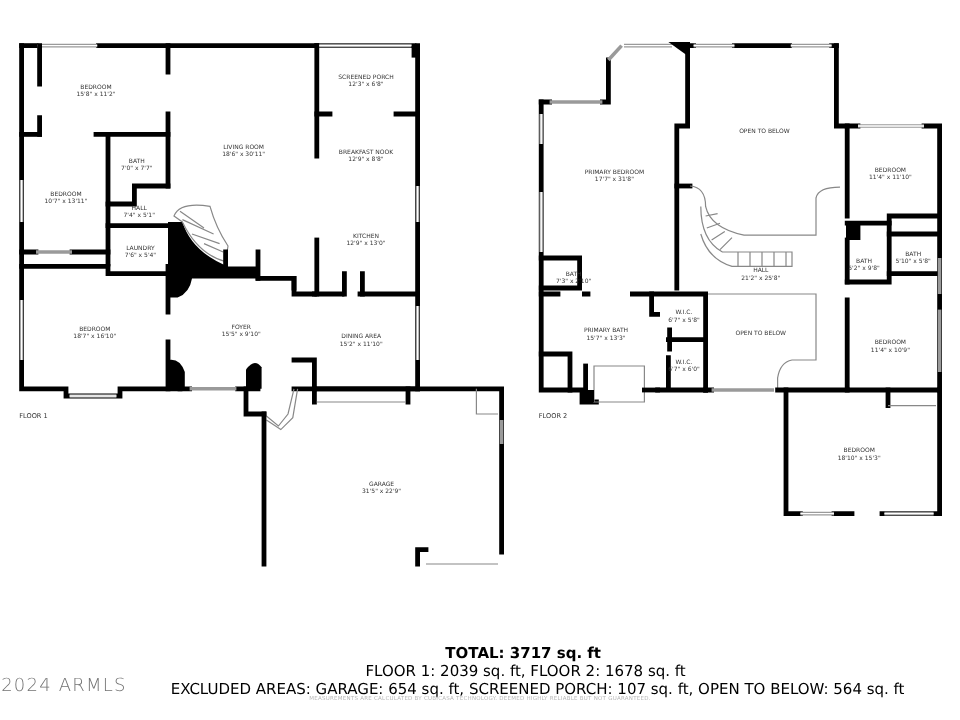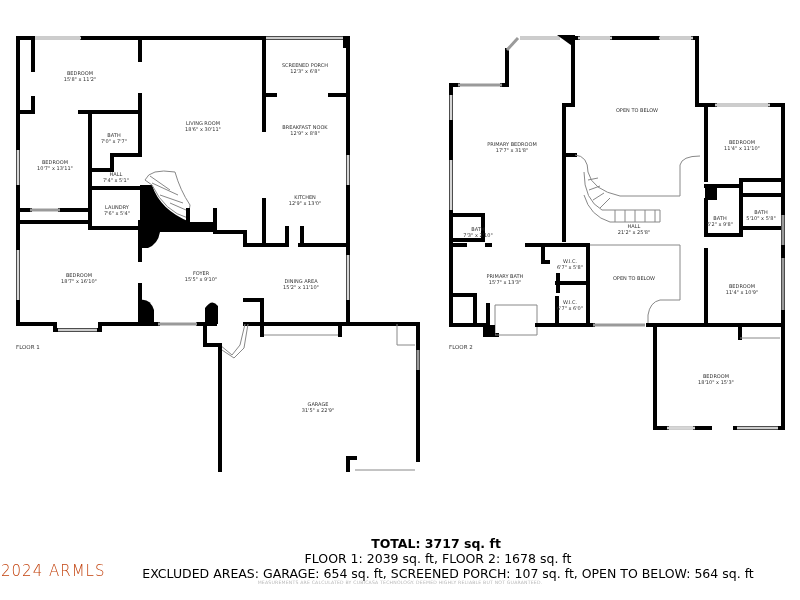--- a/index.html
+++ b/index.html
@@ -8,21 +8,21 @@
   .wall { stroke: #000; stroke-width: 4; fill: none; stroke-linecap: square; }
   .window { stroke: #9a9a9a; stroke-width: 3; fill: none; }
   .window-inner { stroke: #fff; stroke-width: 1.2; fill: none; }
   .solid { fill: #000; }
   .rail { stroke: #888; stroke-width: 1; fill: none; }
   .footer { position: absolute; left: 0; width: 800px; text-align: center; color: #000; }
   #total { top: 536px; font-size: 12.5px; font-weight: bold; left: 36px; }
   #floors { top: 551px; font-size: 12.5px; left: 38px; }
   #excluded { top: 566px; font-size: 12.5px; left: 48px; }
   #disclaimer { top: 580px; font-size: 4.6px; color: #b8b8b8; left: 0; letter-spacing: 0.2px; }
-  #watermark { position: absolute; left: 1px; top: 562px; font-size: 15px; color: #c2410c; letter-spacing: 1px; font-family: "DejaVu Sans", sans-serif; font-weight: 200; }
+  #watermark { position: absolute; left: 1px; top: 562px; font-size: 15px; color: #737373; letter-spacing: 1px; font-family: "DejaVu Sans", sans-serif; font-weight: 200; }
 </style>
 </head>
 <body>
 
 <svg id="plan" viewBox="0 0 800 600" xmlns="http://www.w3.org/2000/svg">
 
   <g>
 
     <path class="wall" d="M18 38 L18 324 L55 324 L55 330 L100 330 L100 324 L150 324"></path>
     <path class="wall" d="M18 38 L30 38"></path>

